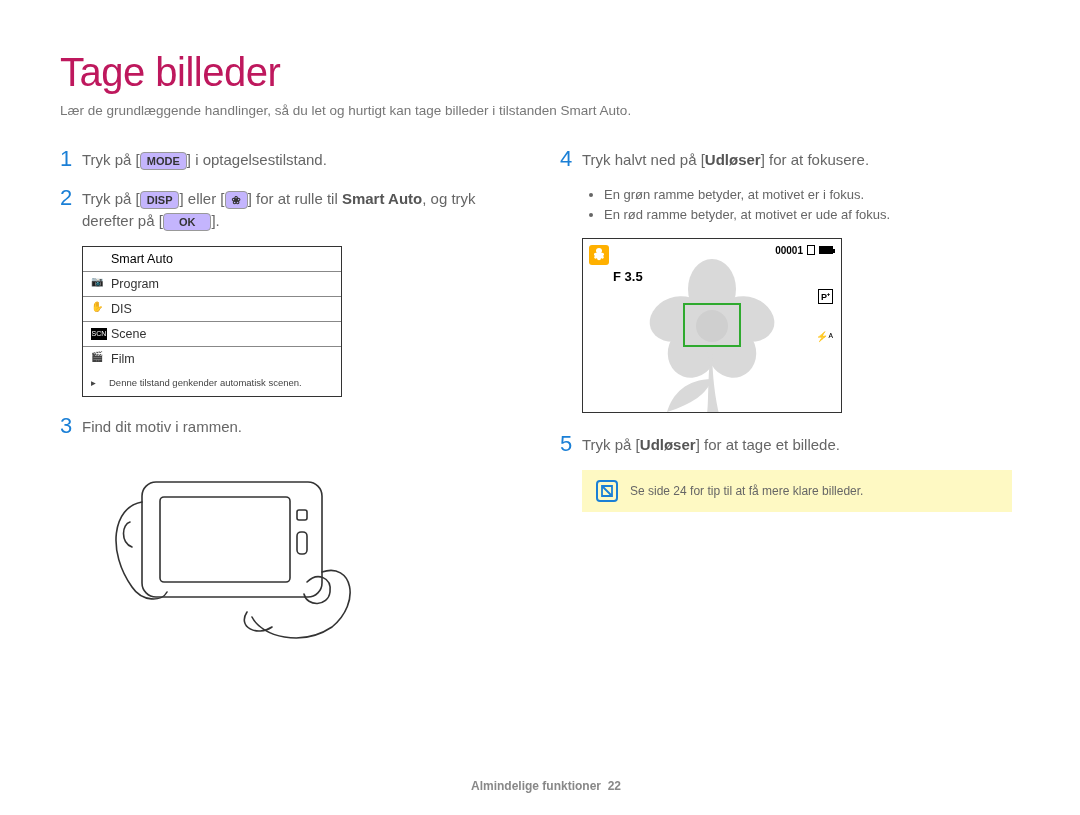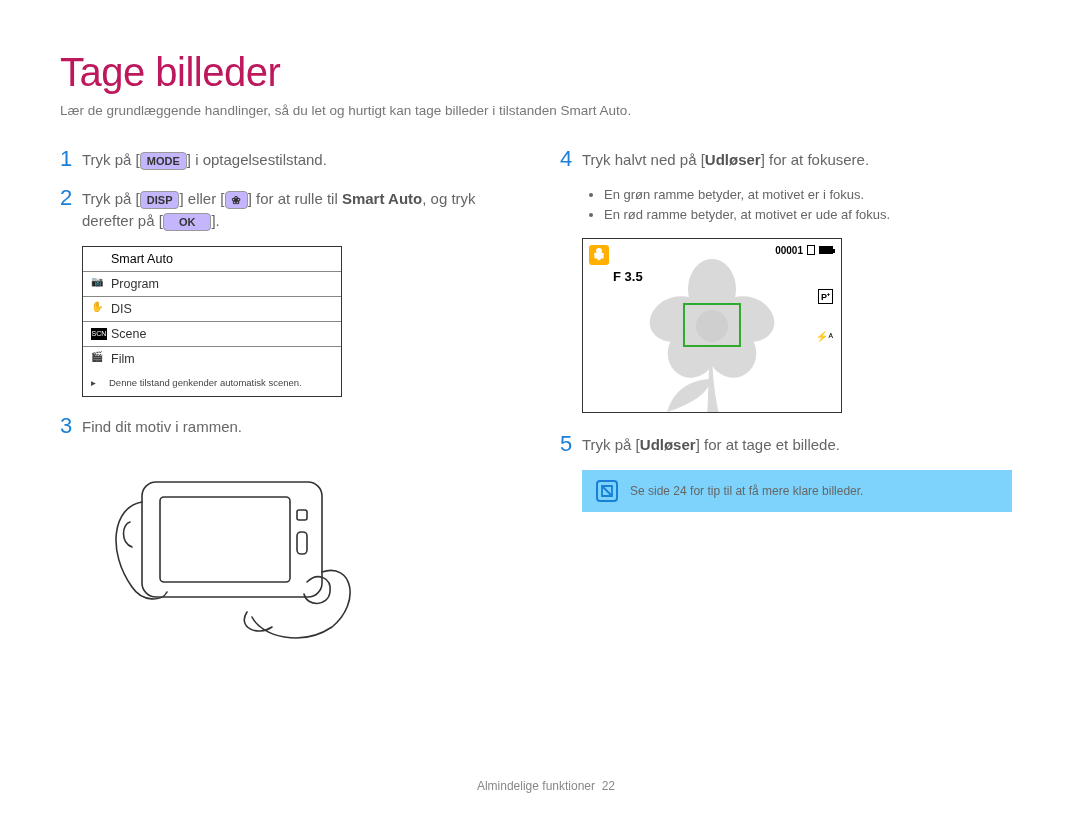--- a/index.html
+++ b/index.html
@@ -140,21 +140,21 @@
     position: absolute; right: 8px; top: 50px;
     font-size: 9px; font-weight: bold; color: #000;
     border:1px solid #000; padding:0 2px;
   }
   .hud-right2 {
     position: absolute; right: 8px; top: 92px;
     font-size: 10px; color:#000;
   }
   .tip {
     margin: 14px 0 0 22px;
-    background: #7dd3fc;
+    background: #fef9c3;
     display: flex;
     align-items: center;
     gap: 12px;
     padding: 10px 14px;
     font-size: 12px;
     color: #666;
     width: 430px;
   }
   .tip .ticon {
     width: 22px; height: 22px;
@@ -164,20 +164,21 @@
     display:flex; align-items:center; justify-content:center;
     flex-shrink:0;
   }
   .footer {
     position: absolute;
     bottom: 22px;
     left: 12px; right: 0;
     text-align: center;
     font-size: 12px;
     color: #888;
+    font-weight: bold;
   }
 </style>
 </head>
 <body>
 
 <h1 class="title">Tage billeder</h1>
 <p class="subtitle">Lær de grundlæggende handlinger, så du let og hurtigt kan tage billeder i tilstanden Smart Auto.</p>
 
 <div class="cols">
 

